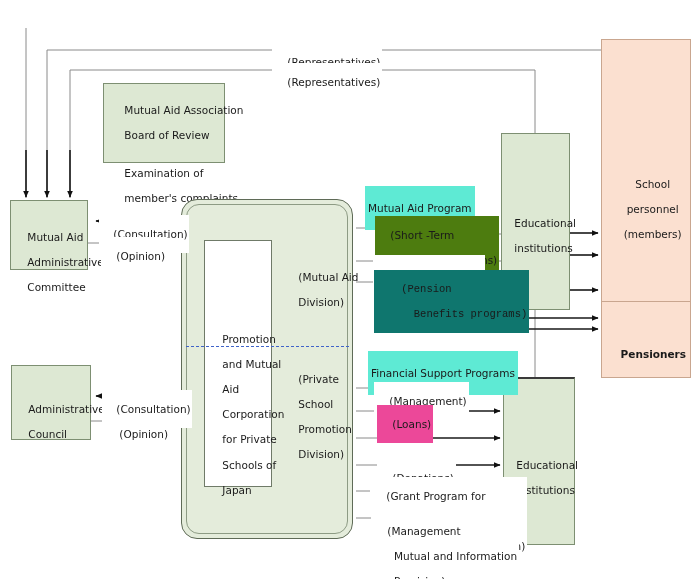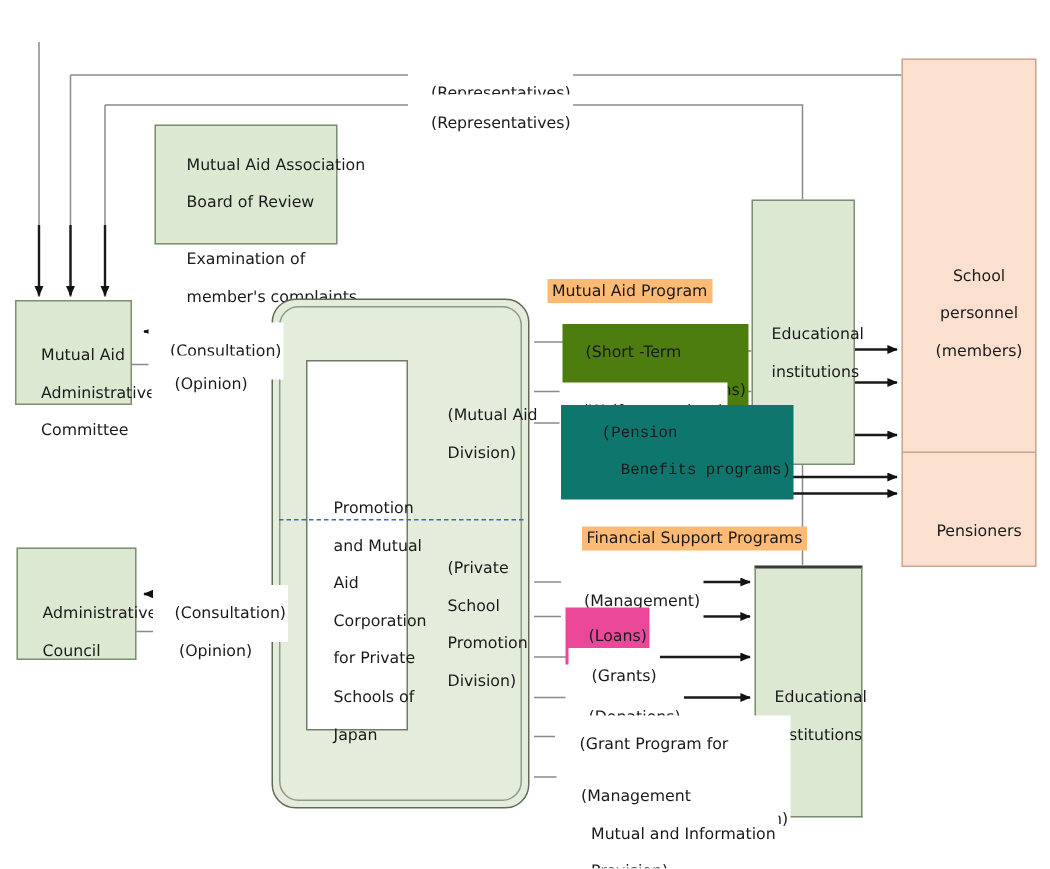--- a/index.html
+++ b/index.html
@@ -3,21 +3,21 @@
 <meta charset="utf-8">
 <style>
   html,body{margin:0;padding:0;background:#ffffff;}
   body{font-family:"DejaVu Sans","Liberation Sans",sans-serif;}
   #canvas{position:relative;width:700px;height:579px;background:#fff;overflow:hidden;}
   .box{position:absolute;box-sizing:border-box;}
   .greenbox{background:#dde8d3;border:1px solid #7d8f72;}
   .peachbox{background:#fbe0d0;border:1px solid #c9a68f;}
   .txt{position:absolute;font-size:10.5px;color:#1a1a1a;line-height:12.6px;white-space:pre;}
   .ctr{text-align:center;}
-  .seclabel{position:absolute;font-size:10.5px;color:#1a1a1a;background:#fdba74;padding:2px 3px;white-space:nowrap;line-height:12px;}
+  .seclabel{position:absolute;font-size:10.5px;color:#1a1a1a;background:#5eead4;padding:16px 3px;white-space:nowrap;line-height:12px;}
   .rounded{position:absolute;box-sizing:border-box;background:#e4ecdb;border:1.6px solid #5f6b57;border-radius:16px;}
   .rounded-in{position:absolute;box-sizing:border-box;border:1px solid #8d9b84;border-radius:13px;pointer-events:none;}
   .whitebox{position:absolute;box-sizing:border-box;background:#ffffff;border:1px solid #6f7a68;}
   .dash{position:absolute;border-top:1.3px dashed #3f63c9;}
   svg.lay{position:absolute;left:0;top:0;width:700px;height:579px;overflow:visible;}
   .ln{stroke:#8a8a8a;stroke-width:1;fill:none;}
   .lnd{stroke:#1a1a1a;stroke-width:1.6;fill:none;}
   .divline{position:absolute;height:1px;background:#c9a68f;}
 </style>
 </head>
@@ -58,21 +58,21 @@
   </svg>
 
   <div class="box peachbox" style="left:601px;top:39px;width:90px;height:339px;"></div>
   <div class="divline" style="left:602px;top:301px;width:88px;"></div>
 
   <div class="txt ctr" style="left:601px;top:165px;width:90px;">
     <span>School</span><br>
     <span>personnel</span><br>
     <span>(members)</span>
   </div>
-  <div class="txt ctr" style="left:601px;top:335px;width:90px;">
+  <div class="txt ctr" style="left:601px;top:335px;width:90px;font-weight:bold;">
     <span>Pensioners</span>
   </div>
 
   <div class="box greenbox" style="left:501px;top:133px;width:69px;height:177px;"></div>
   <div class="txt ctr" style="left:501px;top:204px;width:69px;">
     <span>Educational</span><br>
     <span>institutions</span>
   </div>
 
   <div class="box greenbox" style="left:503px;top:377px;width:72px;height:168px;border-top:2px solid #3a3a3a;"></div>
@@ -177,44 +177,41 @@
   <div class="txt" style="left:102px;top:390px;background:#fff;padding:0 1px;">
     <span>(Consultation)</span>
   </div>
   <div class="txt" style="left:104px;top:415px;background:#fff;padding:0 2px;">
     <span>(Opinion)</span>
   </div>
 
   <div class="seclabel" style="left:365px;top:186px;">
     <span>Mutual Aid Program</span>
   </div>
-  <div class="seclabel" style="left:388px;top:351px;">
+  <div class="seclabel" style="left:368px;top:351px;">
     <span>Financial Support Programs</span>
   </div>
 
   <div class="txt" style="left:375px;top:216px;background:#4d7c0f;padding:0 2px;">
     <span>(Short -Term</span><br>
     <span>  Benefits Programs)</span>
   </div>
   <div class="txt" style="left:373px;top:255px;background:#fff;padding:0 2px;">
     <span>(Welfare services)</span>
   </div>
   <div class="txt" style="left:374px;top:270px;background:#0f766e;padding:0 2px;font-family:Liberation Mono, monospace;">
     <span>(Pension</span><br>
     <span>  Benefits programs)</span>
   </div>
 
   <div class="txt" style="left:374px;top:382px;background:#fff;padding:0 2px;">
     <span>(Management)</span>
   </div>
   <div class="txt" style="left:377px;top:405px;background:#ec4899;padding:0 2px;">
     <span>(Loans)</span>
-  </div>
-  <div class="txt" style="left:379px;top:432px;background:#fff;padding:0 2px;">
-    <span>(Grants)</span>
   </div>
   <div class="txt" style="left:377px;top:459px;background:#fff;padding:0 2px;">
     <span>(Donations)</span>
   </div>
   <div class="txt" style="left:371px;top:477px;background:#fff;padding:0 2px;">
     <span>(Grant Program for</span><br>
     <span>Fund Tuition Fee</span><br>
     <span>Reduction and Exemption)</span>
   </div>
   <div class="txt" style="left:372px;top:512px;background:#fff;padding:0 2px;">

